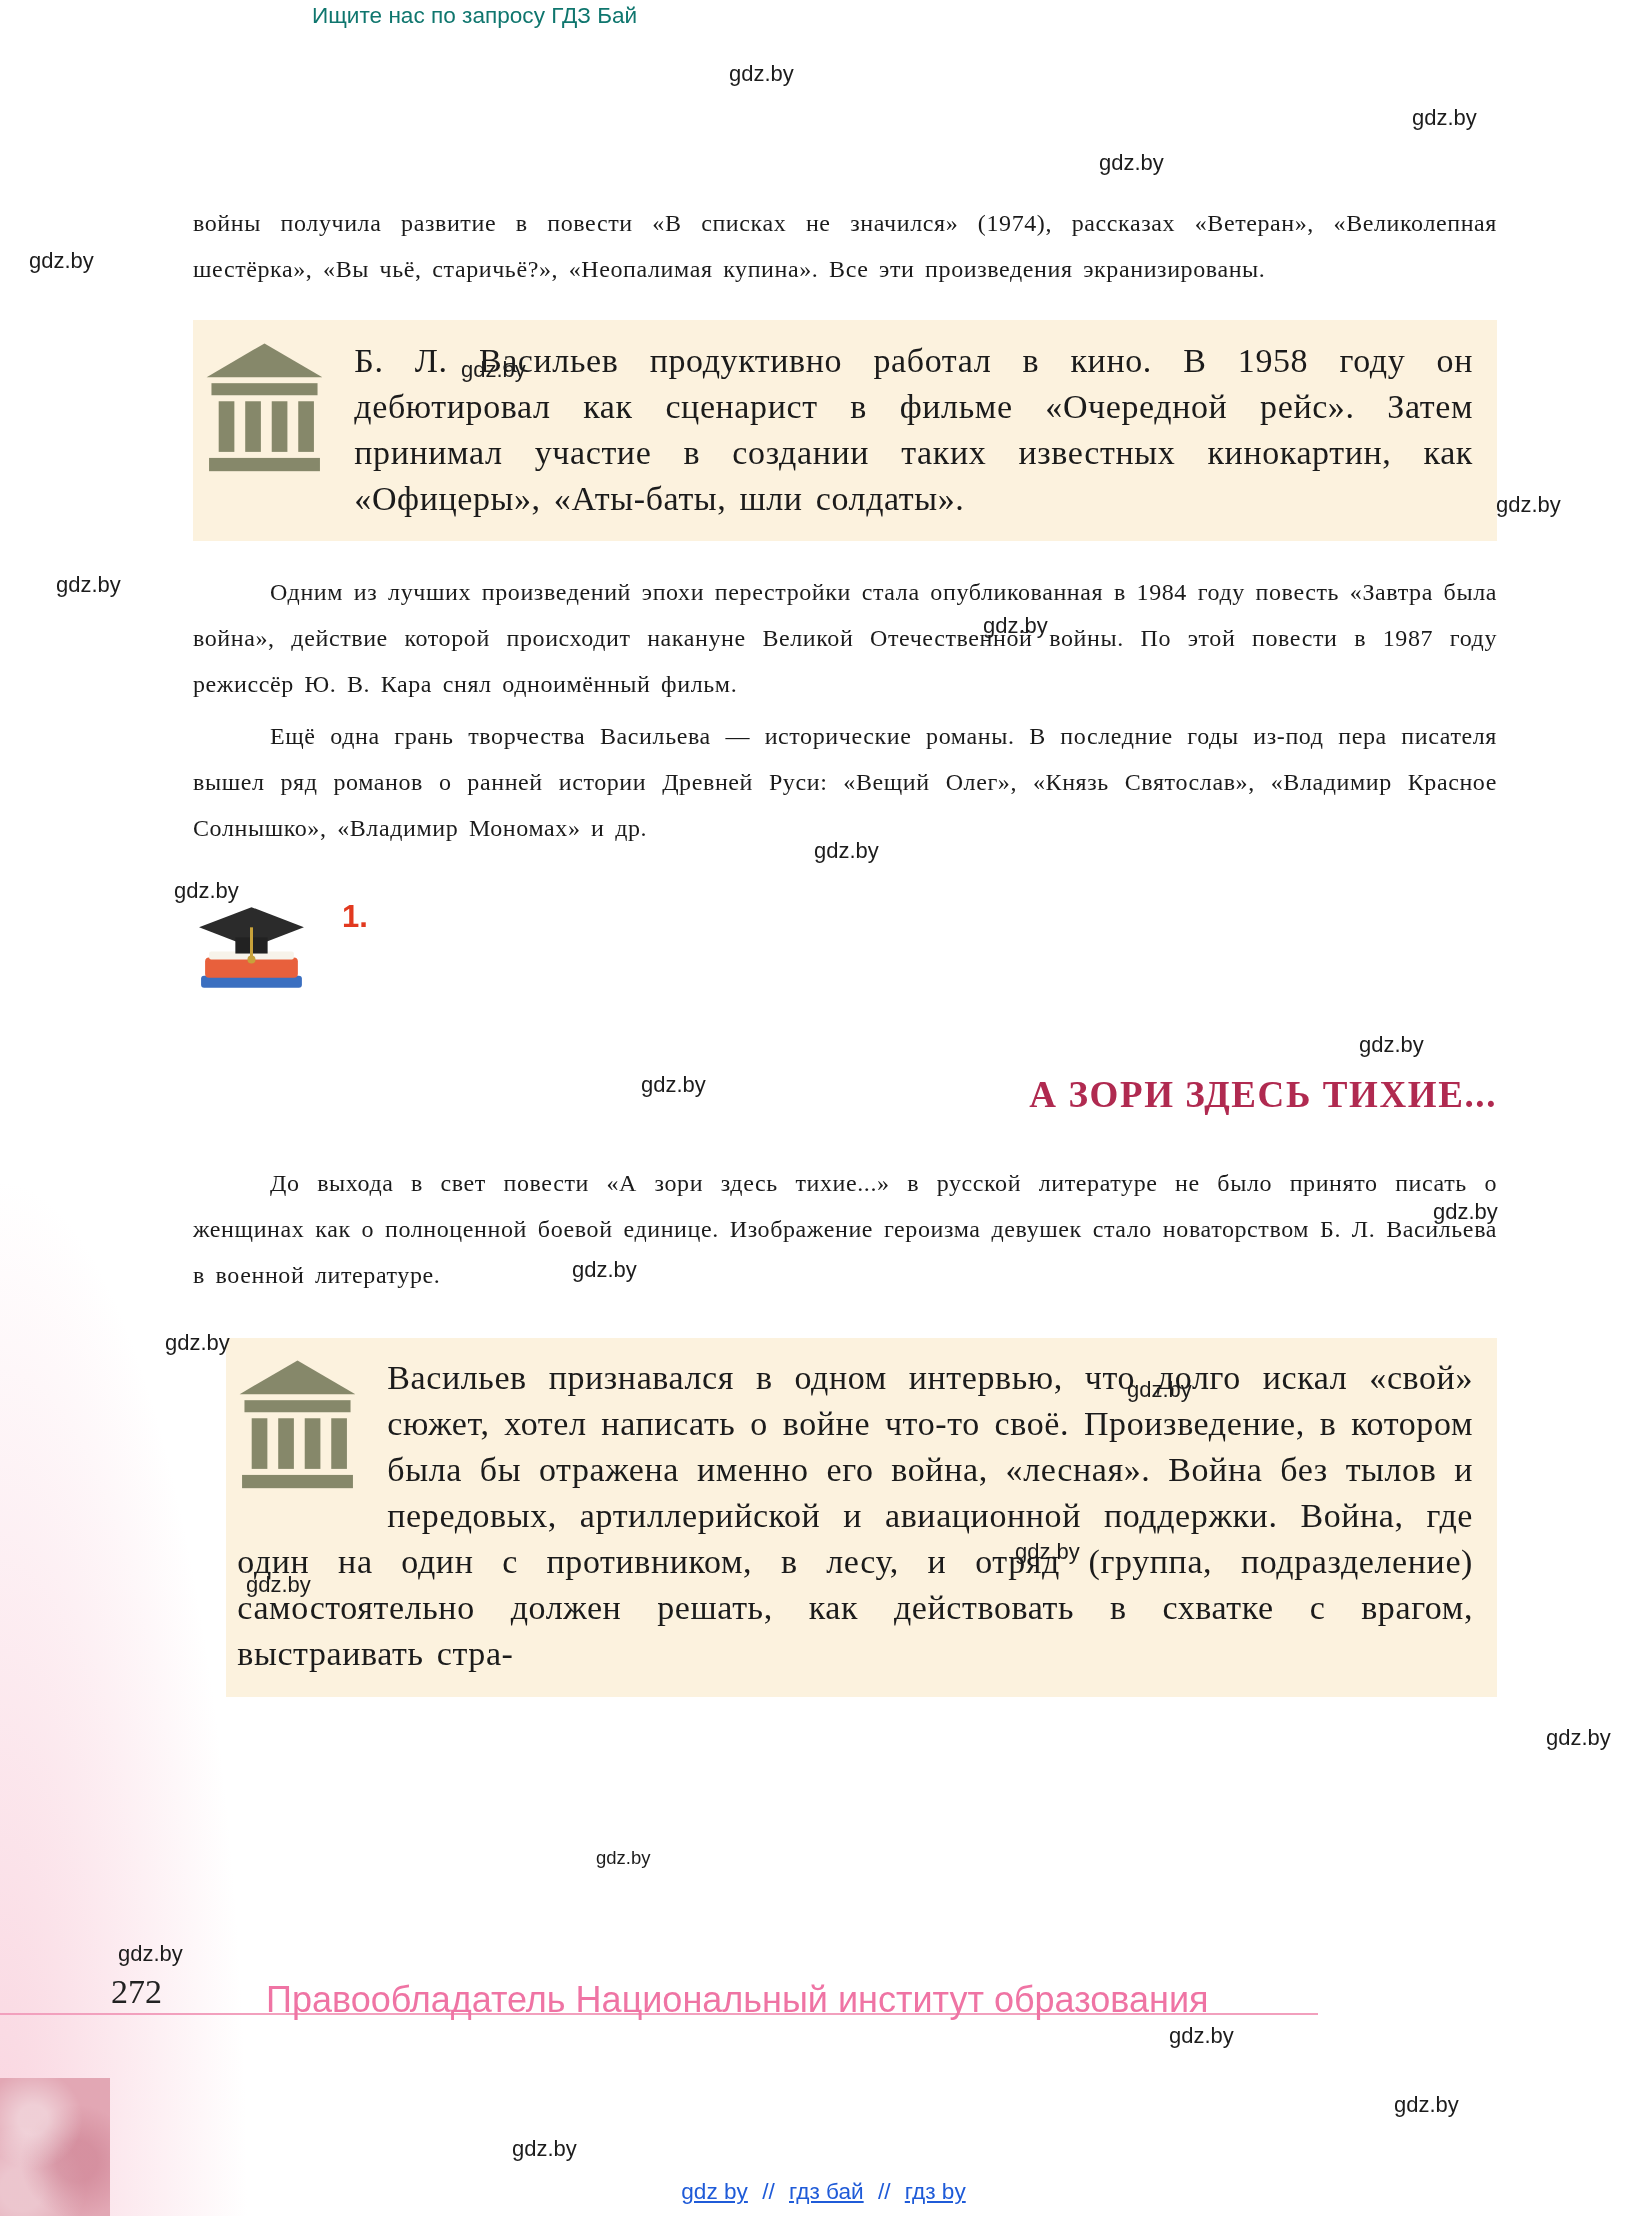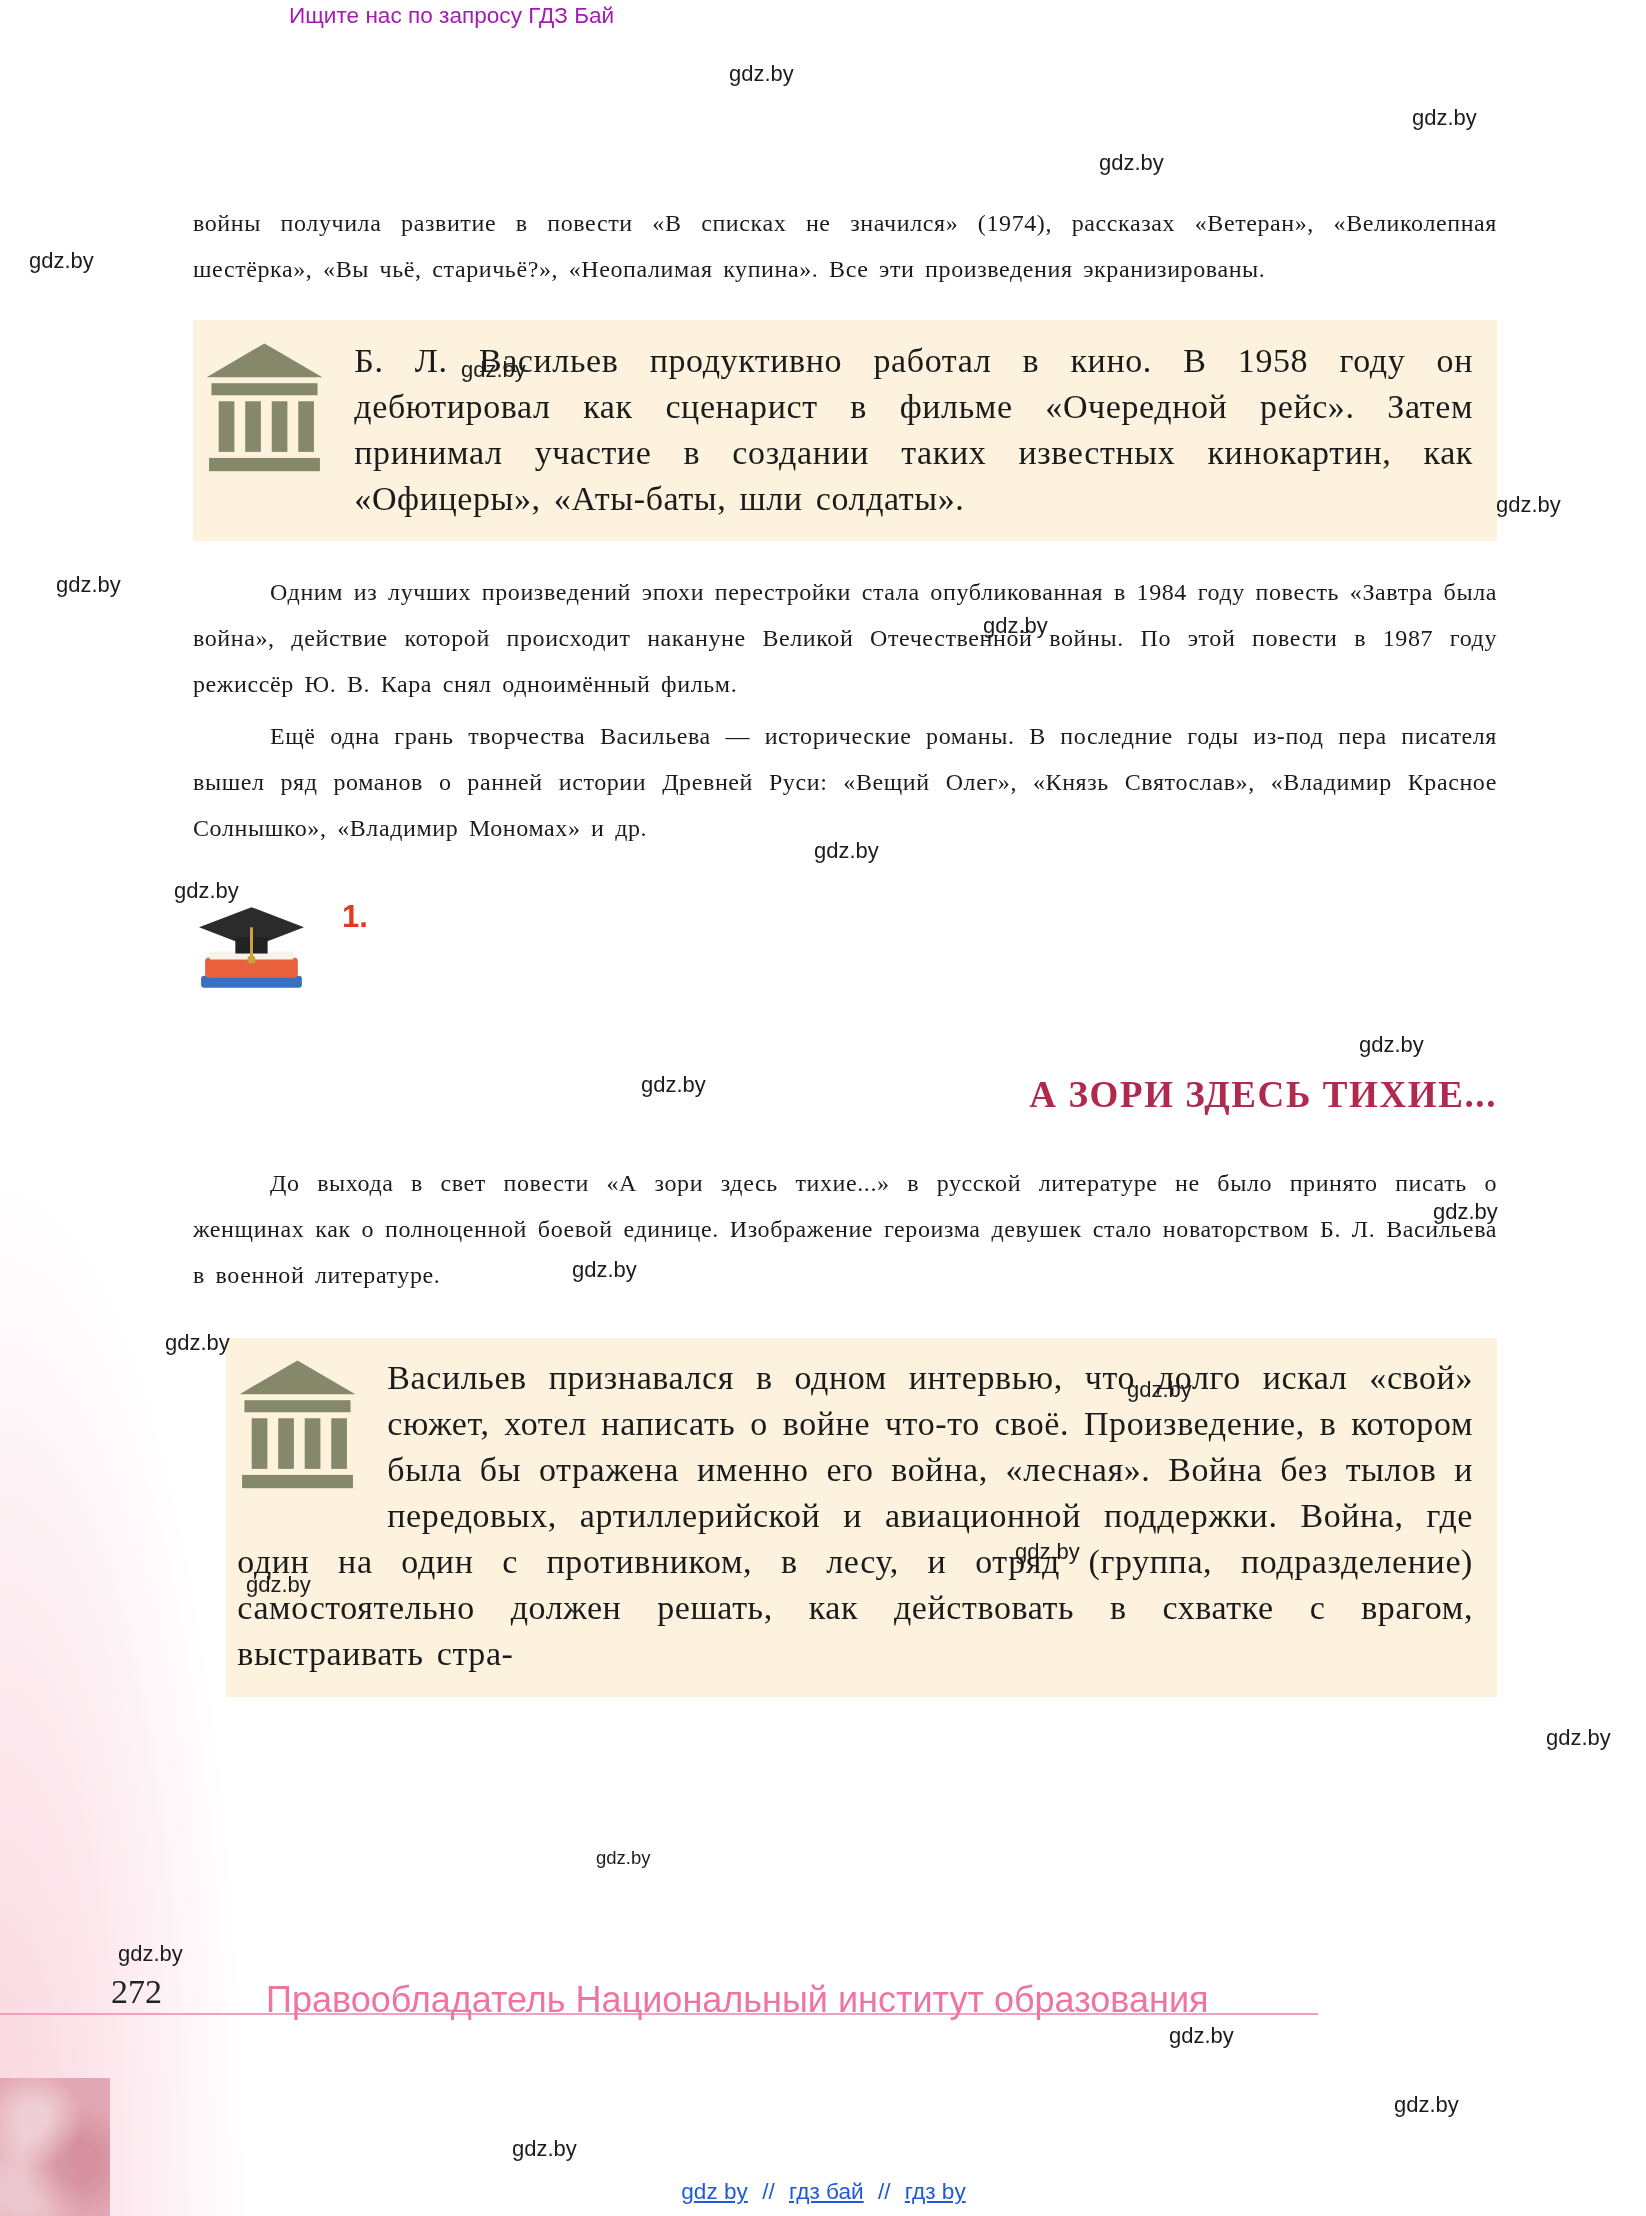--- a/index.html
+++ b/index.html
@@ -7,22 +7,22 @@
     width:1647px;height:2216px;position:relative;background:#ffffff;
     font-family:"Liberation Serif", serif;color:#1b1b1b;overflow:hidden;
   }
   
   .wm{
     position:absolute;font-family:"Liberation Sans", sans-serif;
     font-size:22px;color:#1c1c1c;white-space:nowrap;z-index:30;
   }
   .wm-small{font-size:18.5px;}
   .banner{
-    position:absolute;left:289px;top:3.2px;font-family:"Liberation Sans", sans-serif;
-    font-size:22.6px;color:#a21caf;white-space:nowrap;z-index:30;
+    position:absolute;left:312px;top:3.2px;font-family:"Liberation Sans", sans-serif;
+    font-size:22.6px;color:#0f766e;white-space:nowrap;z-index:30;
   }
   
   .page-col{
     position:absolute;left:193px;top:200px;width:1304px;z-index:5;
   }
   .body-par{
     font-size:24px;line-height:46px;letter-spacing:0.6px;word-spacing:4px;
     text-align:justify;margin:0;
   }
   .body-par.indent{text-indent:77px;}

